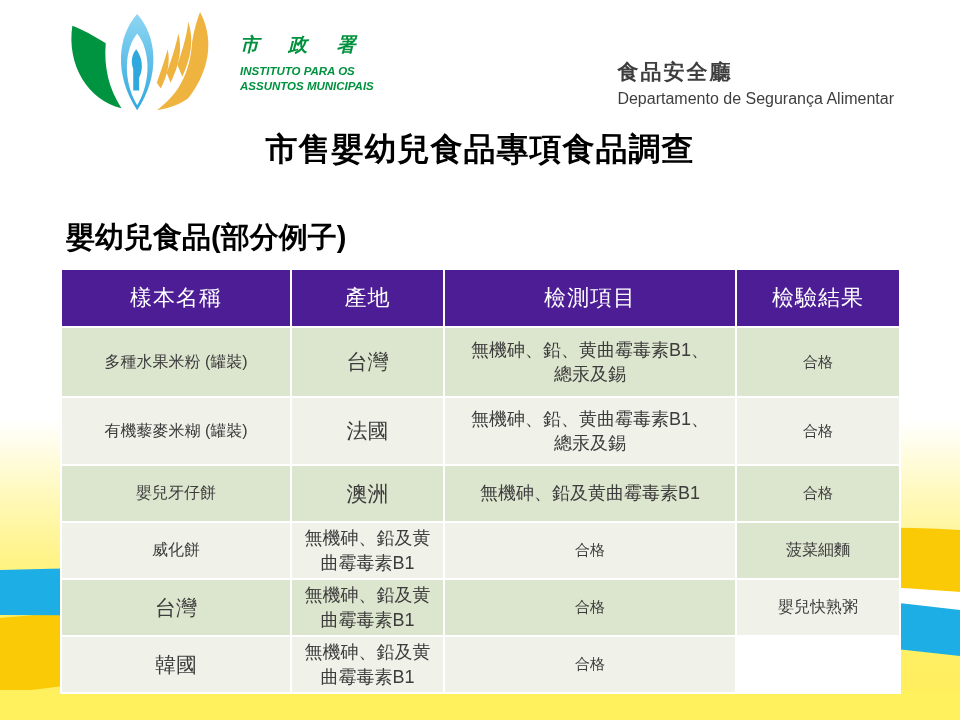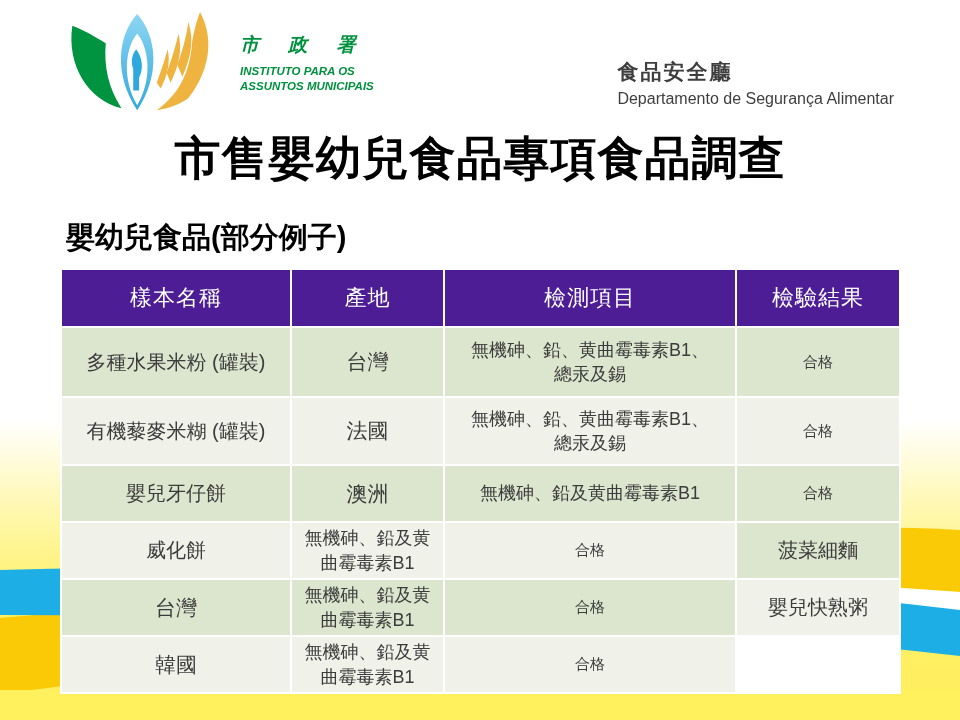--- a/index.html
+++ b/index.html
@@ -15,33 +15,33 @@
   .logo-text{margin-left:10px;padding-top:24px;color:#00913E;}
   .logo-zh{font-size:19px;font-weight:bold;letter-spacing:12px;white-space:nowrap;}
   .logo-pt{font-size:11.5px;font-weight:bold;line-height:1.3;margin-top:6px;white-space:nowrap;}
 
   .dept{position:absolute;right:66px;top:58px;text-align:left;color:#3E3E3E;z-index:2;}
   .dept-zh{font-size:21px;font-weight:bold;letter-spacing:2px;}
   .dept-pt{font-size:16px;margin-top:4px;}
 
   
   .title{position:absolute;left:0;top:128px;width:960px;text-align:center;
-         font-size:46px;font-weight:bold;color:#000;letter-spacing:1px;z-index:2;}
+         font-size:32px;font-weight:bold;color:#000;letter-spacing:1px;z-index:2;}
   .subtitle{position:absolute;left:66px;top:218px;font-size:29px;font-weight:bold;color:#000;z-index:2;}
 
   
   .tbl{position:absolute;left:60px;top:268px;width:837px;z-index:2;
        display:grid;grid-template-columns:228px 151px 290px 162px;
        grid-template-rows:56px 68px 66px 55px 55px 55px 55px;
        gap:2px;background:#ffffff;border:2px solid #ffffff;}
   .cell{display:flex;align-items:center;justify-content:center;text-align:center;color:#3C3C3C;}
   .hcell{background:#4c1d95;color:#ffffff;font-size:22px;font-weight:400;letter-spacing:1px;}
   .band-a{background:#DCE5CE;}
   .band-b{background:#F0F2EA;}
-  .cell-name{font-size:20px;}
+  .cell-name{font-size:16px;}
   .cell-origin{font-size:21px;}
   .cell-tests{font-size:18px;line-height:1.35;white-space:pre-line;padding:18px 4px;}
   .cell-result{font-size:15px;}
 </style>
 </head>
 <body>
 
 <div class="slide">
 
   <svg class="waves" viewBox="0 0 960 300" preserveAspectRatio="none">

